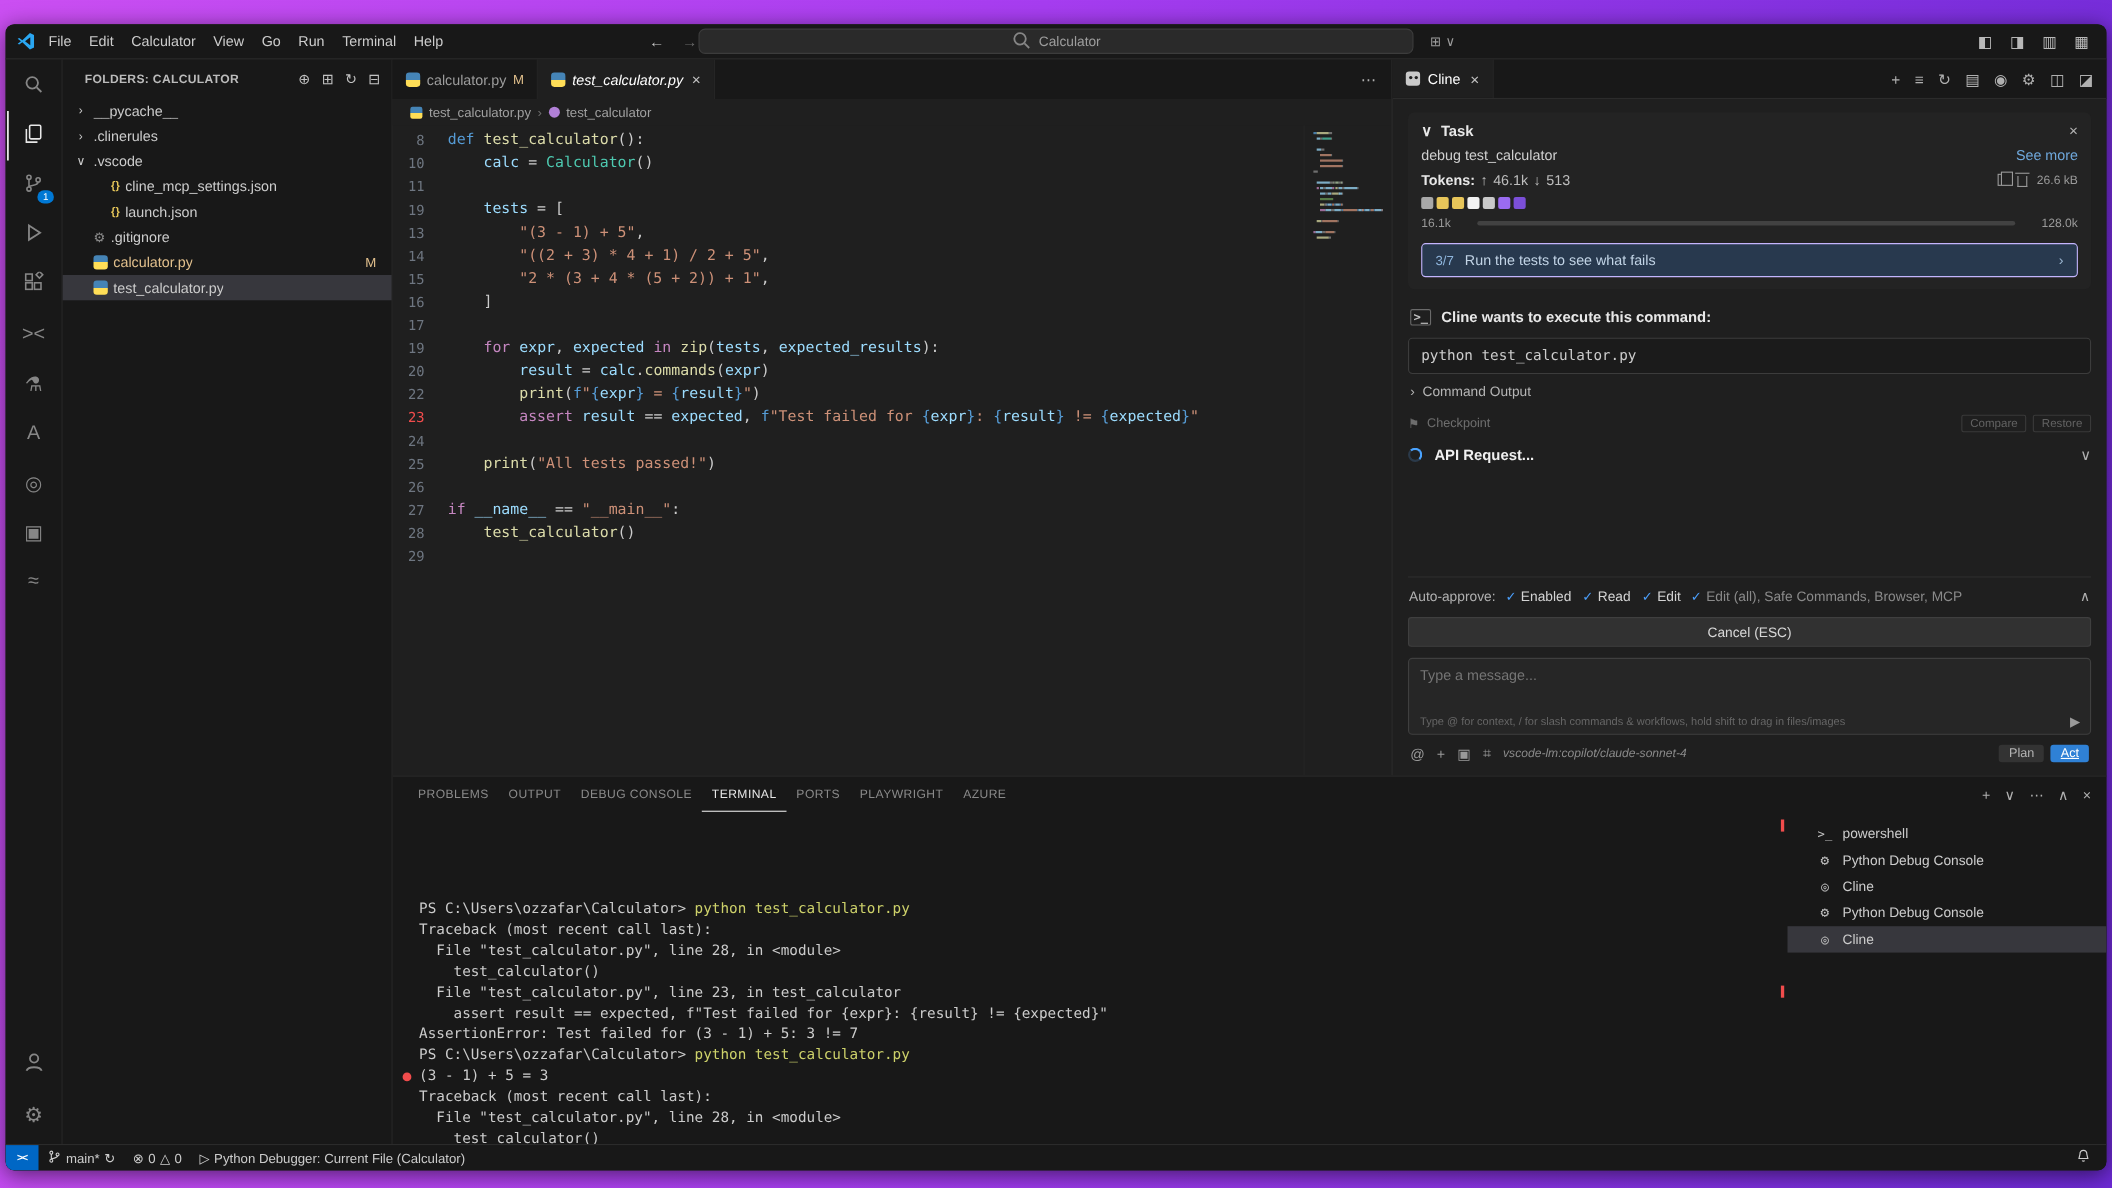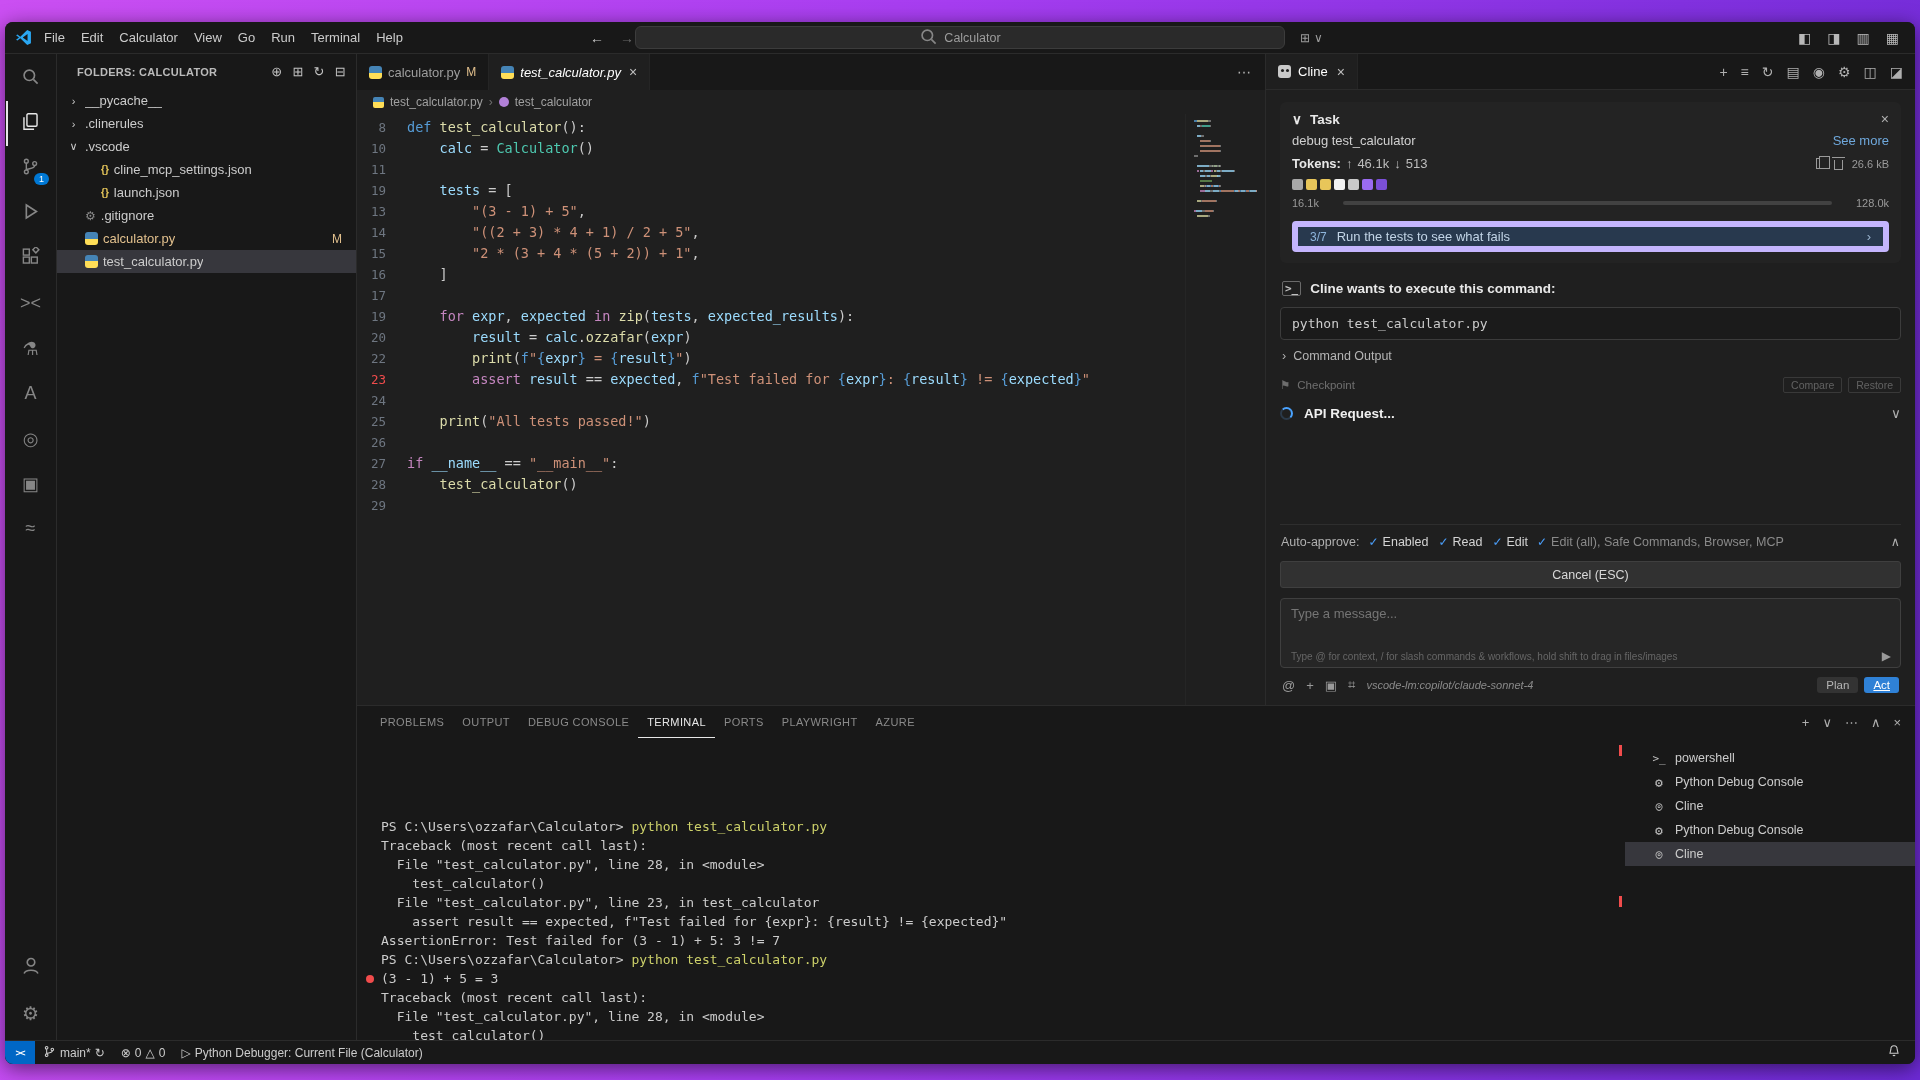--- a/index.html
+++ b/index.html
@@ -114,21 +114,21 @@
   .i-copy::after{ content:""; position:absolute; left:2.5px; top:-3.5px; width:9px; height:11px;
     border:1px solid #9a9a9a; background:#232323; }
   .i-trash{ width:9px; height:10px; border:1px solid #9a9a9a; border-top:none; position:relative;
     display:inline-block; margin-top:2px;}
   .i-trash::before{ content:""; position:absolute; top:-3px; left:-3px; right:-3px; height:1.5px; background:#9a9a9a;}
   .blocks-row{ display:flex; gap:3px; margin-top:8px; }
   .blocks-row span{ width:11px; height:11px; border-radius:2px; }
   .ctx-row{ display:flex; align-items:center; gap:24px; margin-top:7px; color:#9a9a9a; font-size:11px;}
   .ctx-track{ flex:1; height:3.5px; background:#424242; border-radius:2px; overflow:hidden;}
   .ctx-fill{ height:100%; background:#e8e8e8; }
-  .todo-pill{ margin-top:12px; height:31px; background:#28394e; border:6px solid #c4b5fd;
+  .todo-pill{ margin-top:12px; height:31px; background:#28394e; border:1px solid #c4b5fd;
     border-radius:4px; display:flex; align-items:center; gap:10px; padding:0 12px; color:#c2d4e6;}
   .todo-count{ color:#8fb6dd; font-size:12px; }
   .todo-chev{ margin-left:auto; color:#9ab4cf; }
   .ask-hd{ display:flex; align-items:center; gap:9px; font-weight:bold; color:#e8e8e8;
     margin:18px 2px 11px; font-size:13.5px;}
   .term-ic{ font-family:"DejaVu Sans Mono",monospace; font-size:11px; color:#c0c0c0;
     border:1px solid #6a6a6a; border-radius:2px; padding:0 2px; }
   .cmd-box{ border:1px solid #3c3c3c; background:#1b1b1b; border-radius:4px; padding:8px 11px;
     font-family:"DejaVu Sans Mono",monospace; font-size:13px; color:#cccccc; }
   .cmd-out{ display:flex; align-items:center; gap:7px; color:#b5b5b5; font-size:12.5px; padding:9px 2px 2px;}
@@ -393,21 +393,21 @@
                 <div class="code-line"><span class="ln">8</span><span><span class="tk-k">def </span><span class="tk-f">test_calculator</span><span class="tk-d">():</span></span></div>
                 <div class="code-line"><span class="ln">10</span><span><span class="tk-d">    </span><span class="tk-v">calc</span><span class="tk-d"> = </span><span class="tk-cl">Calculator</span><span class="tk-d">()</span></span></div>
                 <div class="code-line"><span class="ln">11</span><span></span></div>
                 <div class="code-line"><span class="ln">19</span><span><span class="tk-d">    </span><span class="tk-v">tests</span><span class="tk-d"> = [</span></span></div>
                 <div class="code-line"><span class="ln">13</span><span><span class="tk-d">        </span><span class="tk-s">"(3 - 1) + 5"</span><span class="tk-d">,</span></span></div>
                 <div class="code-line"><span class="ln">14</span><span><span class="tk-d">        </span><span class="tk-s">"((2 + 3) * 4 + 1) / 2 + 5"</span><span class="tk-d">,</span></span></div>
                 <div class="code-line"><span class="ln">15</span><span><span class="tk-d">        </span><span class="tk-s">"2 * (3 + 4 * (5 + 2)) + 1"</span><span class="tk-d">,</span></span></div>
                 <div class="code-line"><span class="ln">16</span><span><span class="tk-d">    ]</span></span></div>
                 <div class="code-line"><span class="ln">17</span><span></span></div>
                 <div class="code-line"><span class="ln">19</span><span><span class="tk-d">    </span><span class="tk-c">for</span><span class="tk-d"> </span><span class="tk-v">expr</span><span class="tk-d">, </span><span class="tk-v">expected</span><span class="tk-d"> </span><span class="tk-c">in</span><span class="tk-d"> </span><span class="tk-f">zip</span><span class="tk-d">(</span><span class="tk-v">tests</span><span class="tk-d">, </span><span class="tk-v">expected_results</span><span class="tk-d">):</span></span></div>
-                <div class="code-line"><span class="ln">20</span><span><span class="tk-d">        </span><span class="tk-v">result</span><span class="tk-d"> = </span><span class="tk-v">calc</span><span class="tk-d">.</span><span class="tk-f">ozzafar</span><span class="tk-d">(</span><span class="tk-v">expr</span><span class="tk-d">)</span></span></div>
+                <div class="code-line"><span class="ln">20</span><span><span class="tk-d">        </span><span class="tk-v">result</span><span class="tk-d"> = </span><span class="tk-v">calc</span><span class="tk-d">.</span><span class="tk-f">commands</span><span class="tk-d">(</span><span class="tk-v">expr</span><span class="tk-d">)</span></span></div>
                 <div class="code-line"><span class="ln">22</span><span><span class="tk-d">        </span><span class="tk-f">print</span><span class="tk-d">(</span><span class="tk-k">f</span><span class="tk-s">"</span><span class="tk-k">{</span><span class="tk-v">expr</span><span class="tk-k">}</span><span class="tk-s"> = </span><span class="tk-k">{</span><span class="tk-v">result</span><span class="tk-k">}</span><span class="tk-s">"</span><span class="tk-d">)</span></span></div>
                 <div class="code-line"><span class="ln err">23</span><span><span class="tk-d">        </span><span class="tk-c">assert</span><span class="tk-d"> </span><span class="tk-v">result</span><span class="tk-d"> == </span><span class="tk-v">expected</span><span class="tk-d">, </span><span class="tk-k">f</span><span class="tk-s">"Test failed for </span><span class="tk-k">{</span><span class="tk-v">expr</span><span class="tk-k">}</span><span class="tk-s">: </span><span class="tk-k">{</span><span class="tk-v">result</span><span class="tk-k">}</span><span class="tk-s"> != </span><span class="tk-k">{</span><span class="tk-v">expected</span><span class="tk-k">}</span><span class="tk-s">"</span></span></div>
                 <div class="code-line"><span class="ln">24</span><span></span></div>
                 <div class="code-line"><span class="ln">25</span><span><span class="tk-d">    </span><span class="tk-f">print</span><span class="tk-d">(</span><span class="tk-s">"All tests passed!"</span><span class="tk-d">)</span></span></div>
                 <div class="code-line"><span class="ln">26</span><span></span></div>
                 <div class="code-line"><span class="ln">27</span><span><span class="tk-c">if</span><span class="tk-d"> </span><span class="tk-v">__name__</span><span class="tk-d"> == </span><span class="tk-s">"__main__"</span><span class="tk-d">:</span></span></div>
                 <div class="code-line"><span class="ln">28</span><span><span class="tk-d">    </span><span class="tk-f">test_calculator</span><span class="tk-d">()</span></span></div>
                 <div class="code-line"><span class="ln">29</span><span></span></div>
               </div>
             <div class="minimap" id="minimap">

